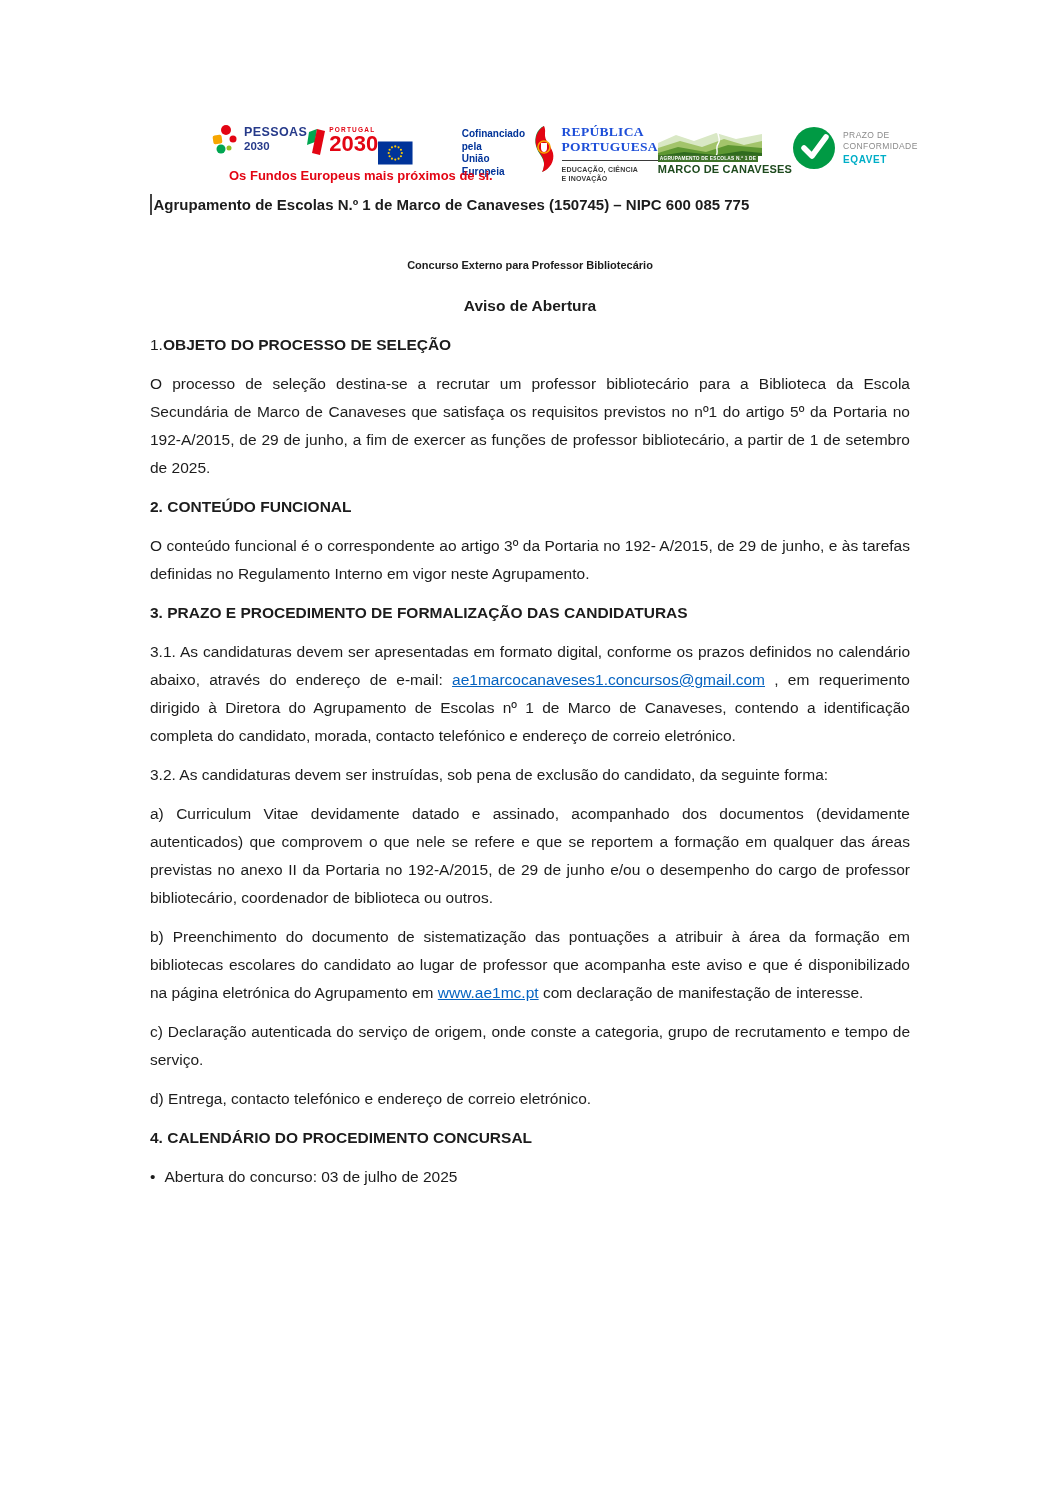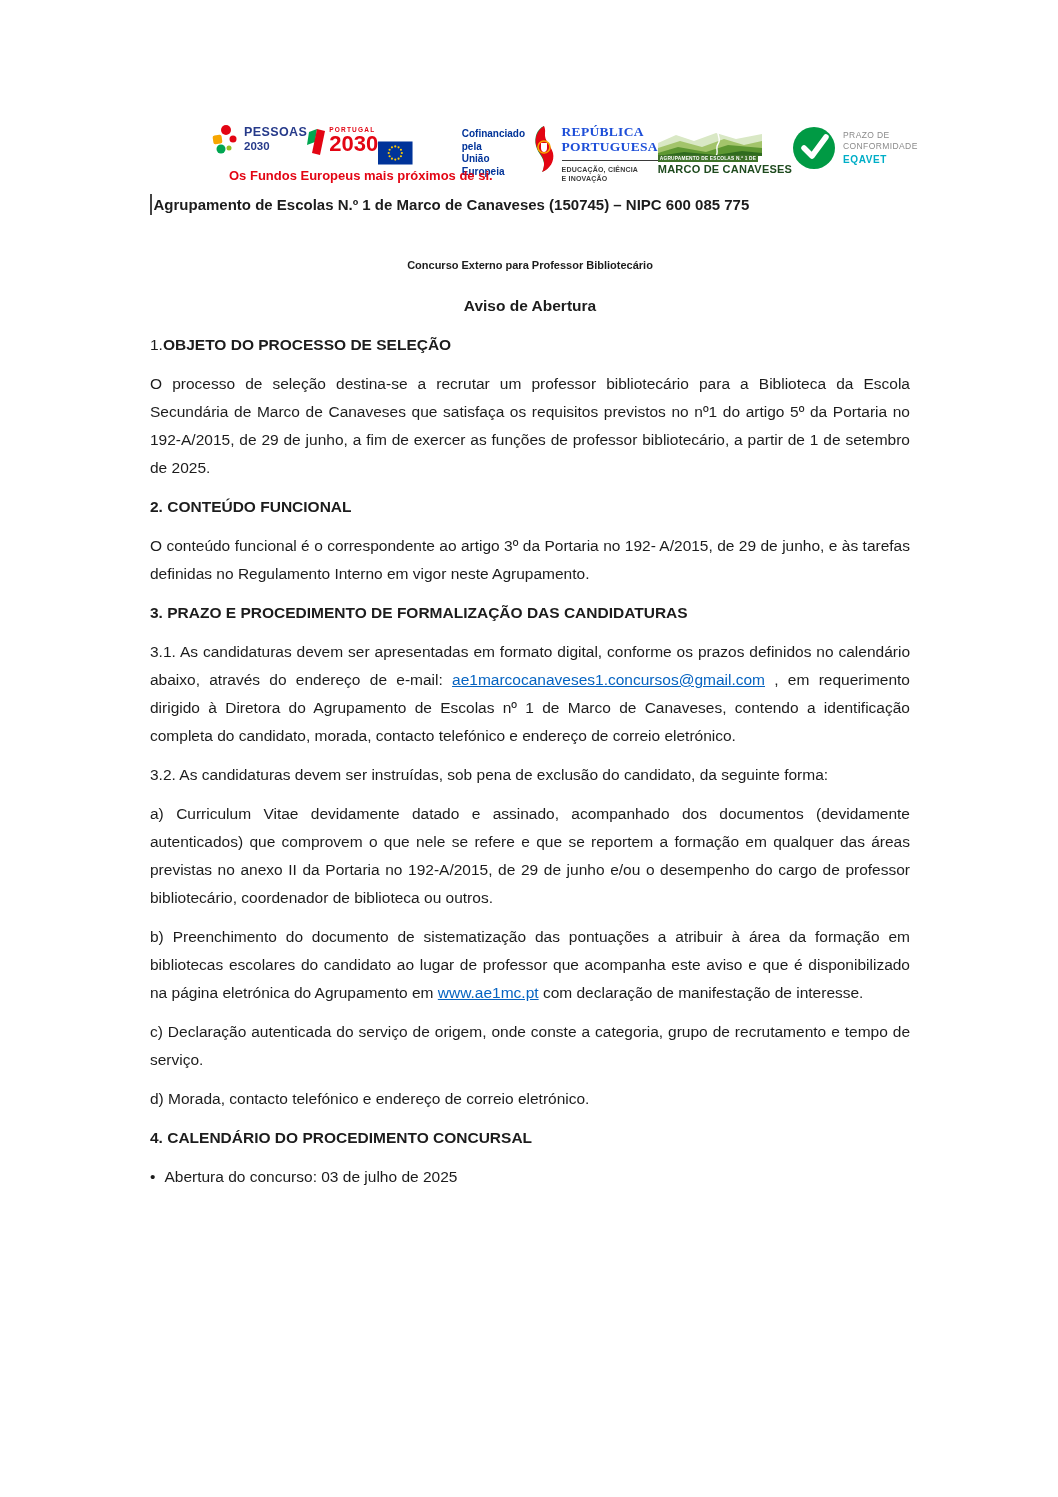--- a/index.html
+++ b/index.html
@@ -198,20 +198,20 @@
   <p class="body-text"><span>3.1. As candidaturas devem ser apresentadas em formato digital, conforme os prazos definidos no calendário abaixo, através do endereço de e-mail: </span><a class="link">ae1marcocanaveses1.concursos@gmail.com</a><span> ,  em requerimento dirigido à Diretora do Agrupamento de Escolas nº 1 de Marco de Canaveses, contendo a identificação completa do candidato, morada, contacto telefónico e endereço de correio eletrónico.</span></p>
 
   <p class="body-text">3.2. As candidaturas devem ser instruídas, sob pena de exclusão do candidato, da seguinte forma:</p>
 
   <p class="body-text">a) Curriculum Vitae devidamente datado e assinado, acompanhado dos documentos (devidamente autenticados) que comprovem o que nele se refere e que se reportem a formação em qualquer das áreas previstas no anexo II da Portaria no 192-A/2015, de 29 de junho e/ou o desempenho do cargo de professor bibliotecário, coordenador de biblioteca ou outros.</p>
 
   <p class="body-text"><span>b) Preenchimento do documento de sistematização das pontuações a atribuir à área da formação em bibliotecas escolares do candidato ao lugar de professor que acompanha este aviso e que é disponibilizado na página eletrónica do Agrupamento em </span><a class="link">www.ae1mc.pt</a><span>  com declaração de manifestação de interesse.</span></p>
 
   <p class="body-text">c) Declaração autenticada do serviço de origem, onde conste a categoria, grupo de recrutamento e tempo de serviço.</p>
 
-  <p class="body-text">d) Morada, contacto telefónico e endereço de correio eletrónico.</p>
+  <p class="body-text">d) Entrega, contacto telefónico e endereço de correio eletrónico.</p>
 
   <p class="heading">4. CALENDÁRIO DO PROCEDIMENTO CONCURSAL</p>
 
   <p class="body-text"><span class="bullet-char">•</span><span>Abertura do concurso: 03 de julho de 2025</span></p>
 
 
 </div>
 
 </body></html>

